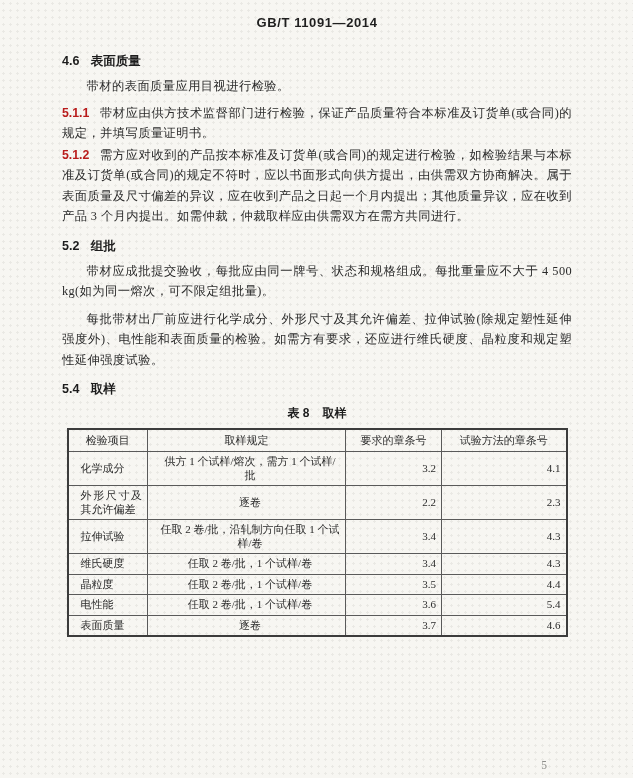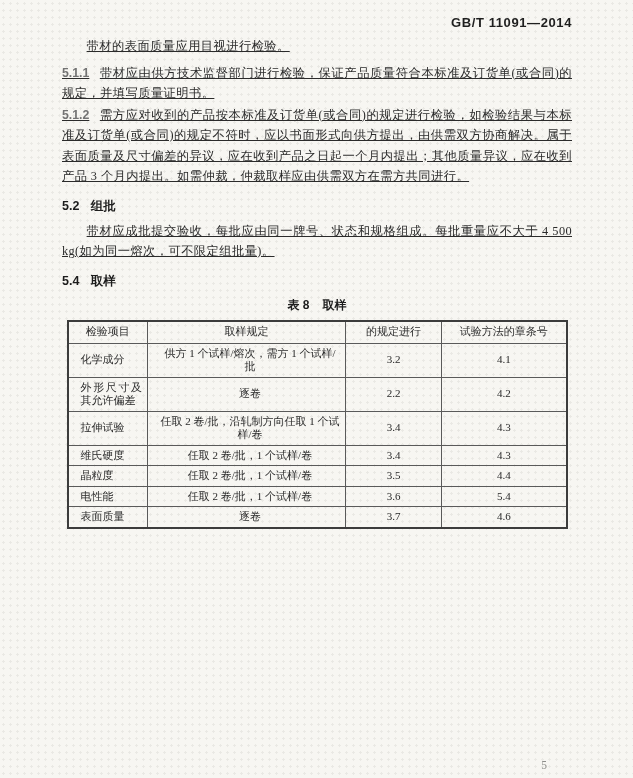--- a/index.html
+++ b/index.html
@@ -12,21 +12,21 @@
     color: #2b2b2b;
     position: relative;
     overflow: hidden;
   }
   .page {
     position: absolute; inset: 0;
     padding: 15px 61px 0 62px;
     box-sizing: border-box;
   }
   .doc-header {
-    text-align: right;
+    text-align: center;
     font-family: "Liberation Sans", "DejaVu Sans", sans-serif;
     font-weight: bold;
     font-size: 13px;
     letter-spacing: 0.6px;
     color: #1f1f1f;
     height: 14px;
   }
   .h1, .h2 {
     font-family: "Liberation Sans", "DejaVu Sans", sans-serif;
     font-weight: bold;
@@ -37,31 +37,30 @@
   .h1 { margin-top: 13px; }
   .h2 { margin-top: 11px; }
   .h2.first { margin-top: 24px; }
   .num { margin-right: 0.9em; }
   .para {
     font-size: 12.3px;
     line-height: 20.5px;
     text-align: justify;
     letter-spacing: 0.4px;
     margin: 21px 0 0 0;
-    text-decoration: underline;
   }
   .para.indent { text-indent: 2em; margin-top: 7px; }
   .para.numbered { text-indent: 0; margin-top: 6px; }
   .para.tight { margin-top: 1px; }
   .cnum {
     font-family: "Liberation Sans", "DejaVu Sans", sans-serif;
     font-weight: bold;
     letter-spacing: 0;
     margin-right: 0.85em;
-    color: #737373;
+    color: #b91c1c;
   }
   .table-title {
     text-align: center;
     font-family: "Liberation Sans", "DejaVu Sans", sans-serif;
     font-weight: bold;
     font-size: 12px;
     margin-top: 8px;
     color: #1d1d1d;
   }
   .table-title .tt-label { margin-right: 1.1em; margin-top: 20px; }
@@ -76,87 +75,91 @@
   }
   th, td {
     border: 1px solid #5a5a5a;
     padding: 3px 5px;
     line-height: 13.5px;
     font-weight: normal;
   }
   th { text-align: center; height: 15px; }
   td.c-item { text-align: left; padding-left: 12px; text-align: justify; }
   td.c-rule { text-align: center; padding-left: 12px; }
-  td.c-ref  { text-align: center; }
+  td.c-ref  { text-align: right; }
   .page-number {
     position: absolute;
     right: 86px;
     bottom: 7px;
     font-size: 11.5px;
     color: #8d8d8a;
   }
 </style>
 </head>
 <body>
 
 <div class="page">
 
   <div class="doc-header">GB/T 11091—2014</div>
 
+  <div class="h2 first">
+    <span class="num">4.6</span><span>表面质量</span>
+  </div>
   <p class="para indent">带材的表面质量应用目视进行检验。</p>
 
 
   <p class="para numbered">
     <span class="cnum">5.1.1</span><span>带材应由供方技术监督部门进行检验，保证产品质量符合本标准及订货单(或合同)的规定，并填写质量证明书。</span>
   </p>
   <p class="para numbered tight">
     <span class="cnum">5.1.2</span><span>需方应对收到的产品按本标准及订货单(或合同)的规定进行检验，如检验结果与本标准及订货单(或合同)的规定不符时，应以书面形式向供方提出，由供需双方协商解决。属于表面质量及尺寸偏差的异议，应在收到产品之日起一个月内提出；其他质量异议，应在收到产品 3 个月内提出。如需仲裁，仲裁取样应由供需双方在需方共同进行。</span>
   </p>
 
   <div class="h2">
     <span class="num">5.2</span><span>组批</span>
   </div>
   <p class="para indent">带材应成批提交验收，每批应由同一牌号、状态和规格组成。每批重量应不大于 4 500 kg(如为同一熔次，可不限定组批量)。</p>
 
+  <p class="para indent">每批带材出厂前应进行化学成分、外形尺寸及其允许偏差、拉伸试验(除规定塑性延伸强度外)、电性能和表面质量的检验。如需方有要求，还应进行维氏硬度、晶粒度和规定塑性延伸强度试验。</p>
 
   <div class="h2">
     <span class="num">5.4</span><span>取样</span>
   </div>
 
   <div class="table-title">
     <span class="tt-label">表 8</span><span>取样</span>
   </div>
 
   <table>
     <colgroup>
       <col style="width:80px">
         <col style="width:198px">
         <col style="width:96px">
         <col style="width:125px">
     </colgroup>
     <thead>
       <tr>
         <th>检验项目</th>
         <th>取样规定</th>
-        <th>的规定进行</th>
+        <th>要求的章条号</th>
         <th>试验方法的章条号</th>
       </tr>
     </thead>
     <tbody>
       <tr>
         <td class="c-item">化学成分</td>
         <td class="c-rule">供方 1 个试样/熔次，需方 1 个试样/批</td>
         <td class="c-ref">3.2</td>
         <td class="c-ref">4.1</td>
       </tr>
       <tr>
         <td class="c-item">外形尺寸及其允许偏差</td>
         <td class="c-rule">逐卷</td>
         <td class="c-ref">2.2</td>
-        <td class="c-ref">4.2</td>
+        <td class="c-ref">2.3</td>
       </tr>
       <tr>
         <td class="c-item">拉伸试验</td>
         <td class="c-rule">任取 2 卷/批，沿轧制方向任取 1 个试样/卷</td>
         <td class="c-ref">3.4</td>
         <td class="c-ref">4.3</td>
       </tr>
       <tr>
         <td class="c-item">维氏硬度</td>
         <td class="c-rule">任取 2 卷/批，1 个试样/卷</td>

